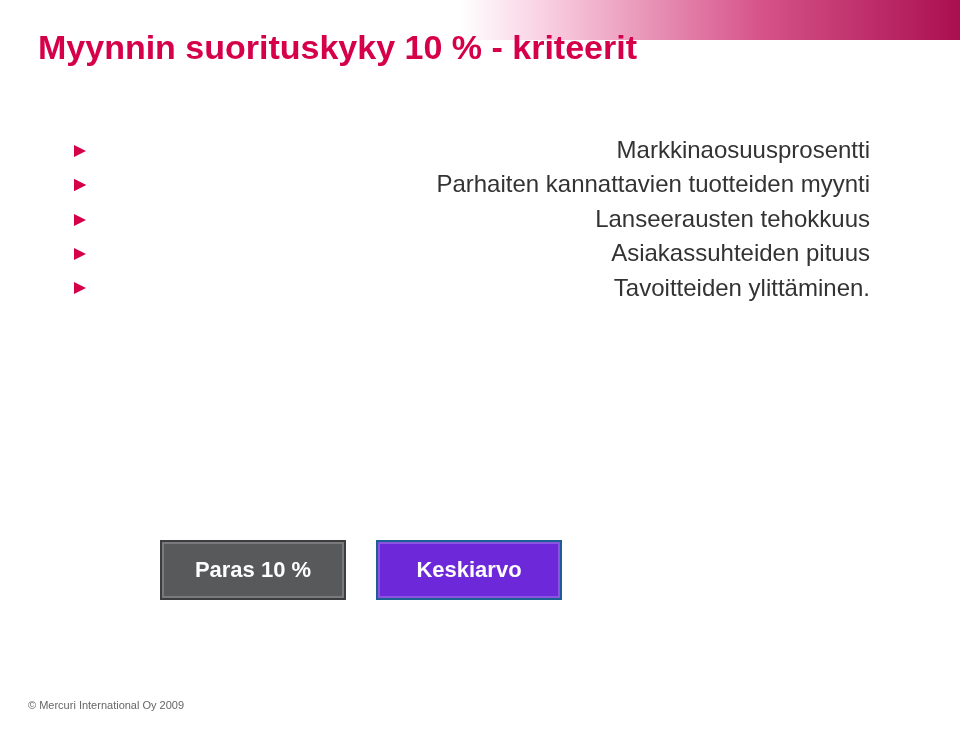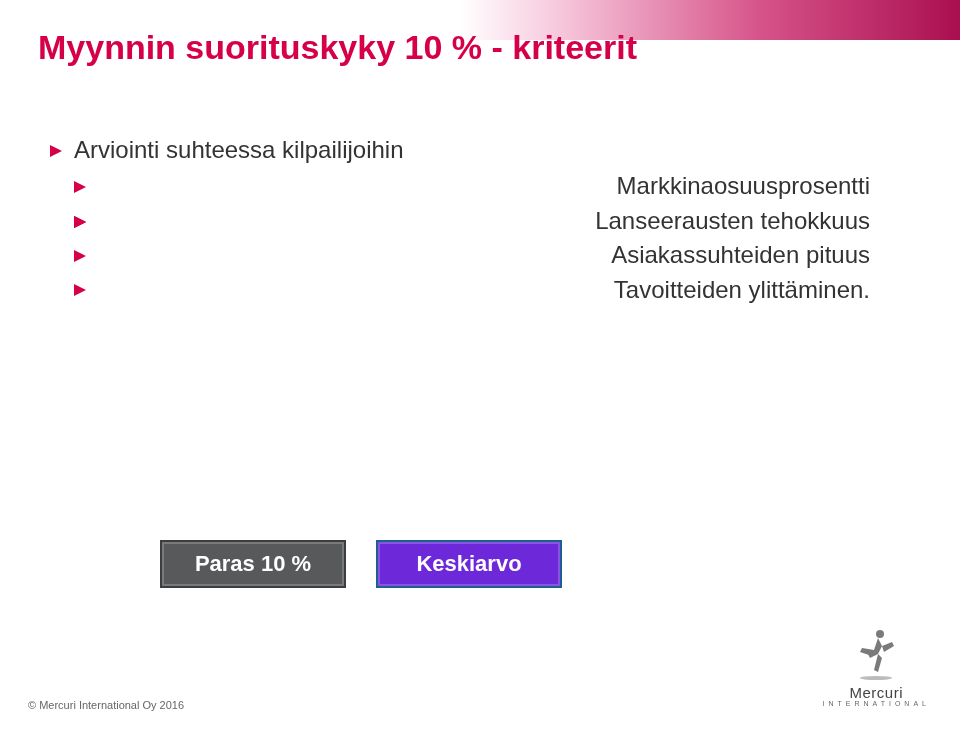--- a/index.html
+++ b/index.html
@@ -26,21 +26,21 @@
     border-left: 12px solid #d6004a;
   }
   .section2 { margin-top: 34px; }
   .bullet-l2 {
     position: relative; padding-left: 24px; margin-left: 24px; margin-top: 2px; text-align: right;
   }
   .badges {
     position: absolute; left: 160px; top: 540px; display: flex; gap: 30px;
   }
   .badge {
-    width: 186px; height: 48px; border: 2px solid;
+    width: 186px; height: 60px; border: 2px solid;
     display: flex; align-items: center; justify-content: center;
     font-size: 22px; font-weight: bold; color: #fff;
     box-shadow: inset 0 0 0 2px rgba(255,255,255,0.2);
   }
   .badge-paras { background: #58595b; border-color: #3d3d3f; }
   .badge-keskiarvo { background: #6d28d9; border-color: #1d5e95; }
   .badge-heikoin { background: #14ae6a; border-color: #0f8a54; }
 
   .footer-copyright {
     position: absolute; left: 28px; bottom: 22px;
@@ -60,33 +60,30 @@
 <body>
 
 <div class="slide">
   <div class="top-gradient"></div>
 
   <h1 class="title">Myynnin suorituskyky 10 % - kriteerit</h1>
 
   <div class="content">
 
     <div class="section2">
-      <div class="bullet-l1">
-        <span class="arrow"></span>
-        <span>Arviointi suhteessa kilpailijoihin</span>
-      </div>
       <div class="bullet-l2">
         <span class="arrow"></span>
         <span>Markkinaosuusprosentti</span>
       </div>
       <div class="bullet-l2">
         <span class="arrow"></span>
       </div>
       <div class="bullet-l2">
         <span class="arrow"></span>
+        <span>Parhaiten kannattavien tuotteiden myynti</span>
       </div>
       <div class="bullet-l2">
         <span class="arrow"></span>
         <span>Lanseerausten tehokkuus</span>
       </div>
       <div class="bullet-l2">
         <span class="arrow"></span>
         <span>Asiakassuhteiden pituus</span>
       </div>
       <div class="bullet-l2">
@@ -98,31 +95,15 @@
 
   <div class="badges">
     <div class="badge badge-paras">
       <span>Paras 10 %</span>
     </div>
     <div class="badge badge-keskiarvo">
       <span>Keskiarvo</span>
     </div>
   </div>
 
-  <div class="footer-copyright">© Mercuri International Oy 2016</div>
+  <div class="footer-copyright">© Mercuri International Oy 2009</div>
 
-  <div class="logo">
-    <div class="logo-figure">
-      <svg viewBox="0 0 48 56" width="48" height="56">
-        <g fill="#7a7a7a">
-          <circle cx="28" cy="8" r="4"></circle>
-          <path d="M26 12 L22 24 L16 28 L18 32 L26 28 L30 20 Z"></path>
-          <path d="M26 28 L22 44 L26 46 L30 32 Z"></path>
-          <path d="M30 20 L40 16 L42 20 L32 26 Z"></path>
-          <path d="M22 24 L10 22 L8 26 L20 30 Z"></path>
-          <ellipse cx="24" cy="52" rx="16" ry="2" fill="#bbb"></ellipse>
-        </g>
-      </svg>
-    </div>
-    <div class="logo-text-top">Mercuri</div>
-    <div class="logo-text-bottom">INTERNATIONAL</div>
-  </div>
 </div>
 
 </body></html>

